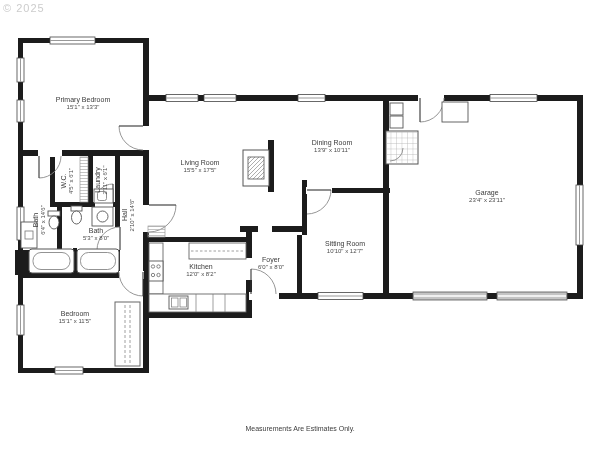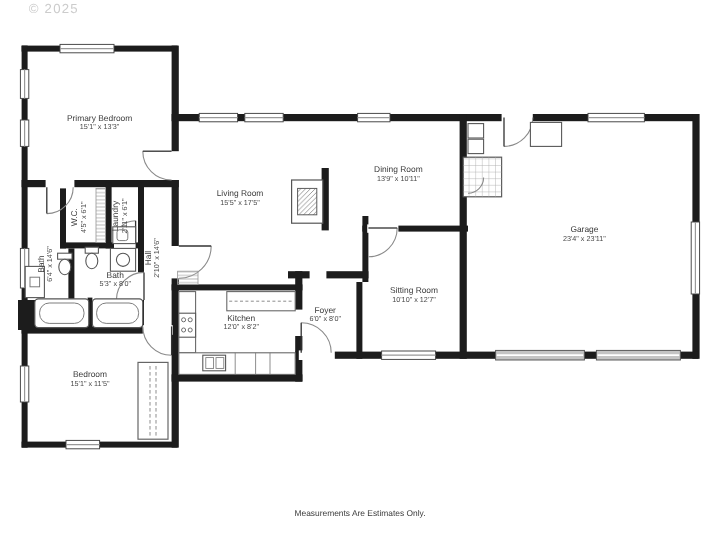--- a/index.html
+++ b/index.html
@@ -4,21 +4,20 @@
 <style>
   html,body{margin:0;padding:0;}
   body{
     width:600px;height:450px;position:relative;background:#ffffff;
     font-family:"Liberation Sans", sans-serif;overflow:hidden;
   }
   svg{position:absolute;left:0;top:0;}
   .watermark{
     position:absolute;left:3px;top:2px;font-size:11px;color:#cccccc;
     letter-spacing:1px;
-    margin-left:21px;
   }
   .footer{
     position:absolute;left:0;top:425px;width:600px;text-align:center;
     font-size:7px;color:#3c3c3c;
   }
   .room-label{
     position:absolute;transform:translate(-50%,-50%);text-align:center;
     line-height:1.3;white-space:nowrap;color:#3a3a3a;
   }
   .room-label.vert{transform:translate(-50%,-50%) rotate(-90deg);}

